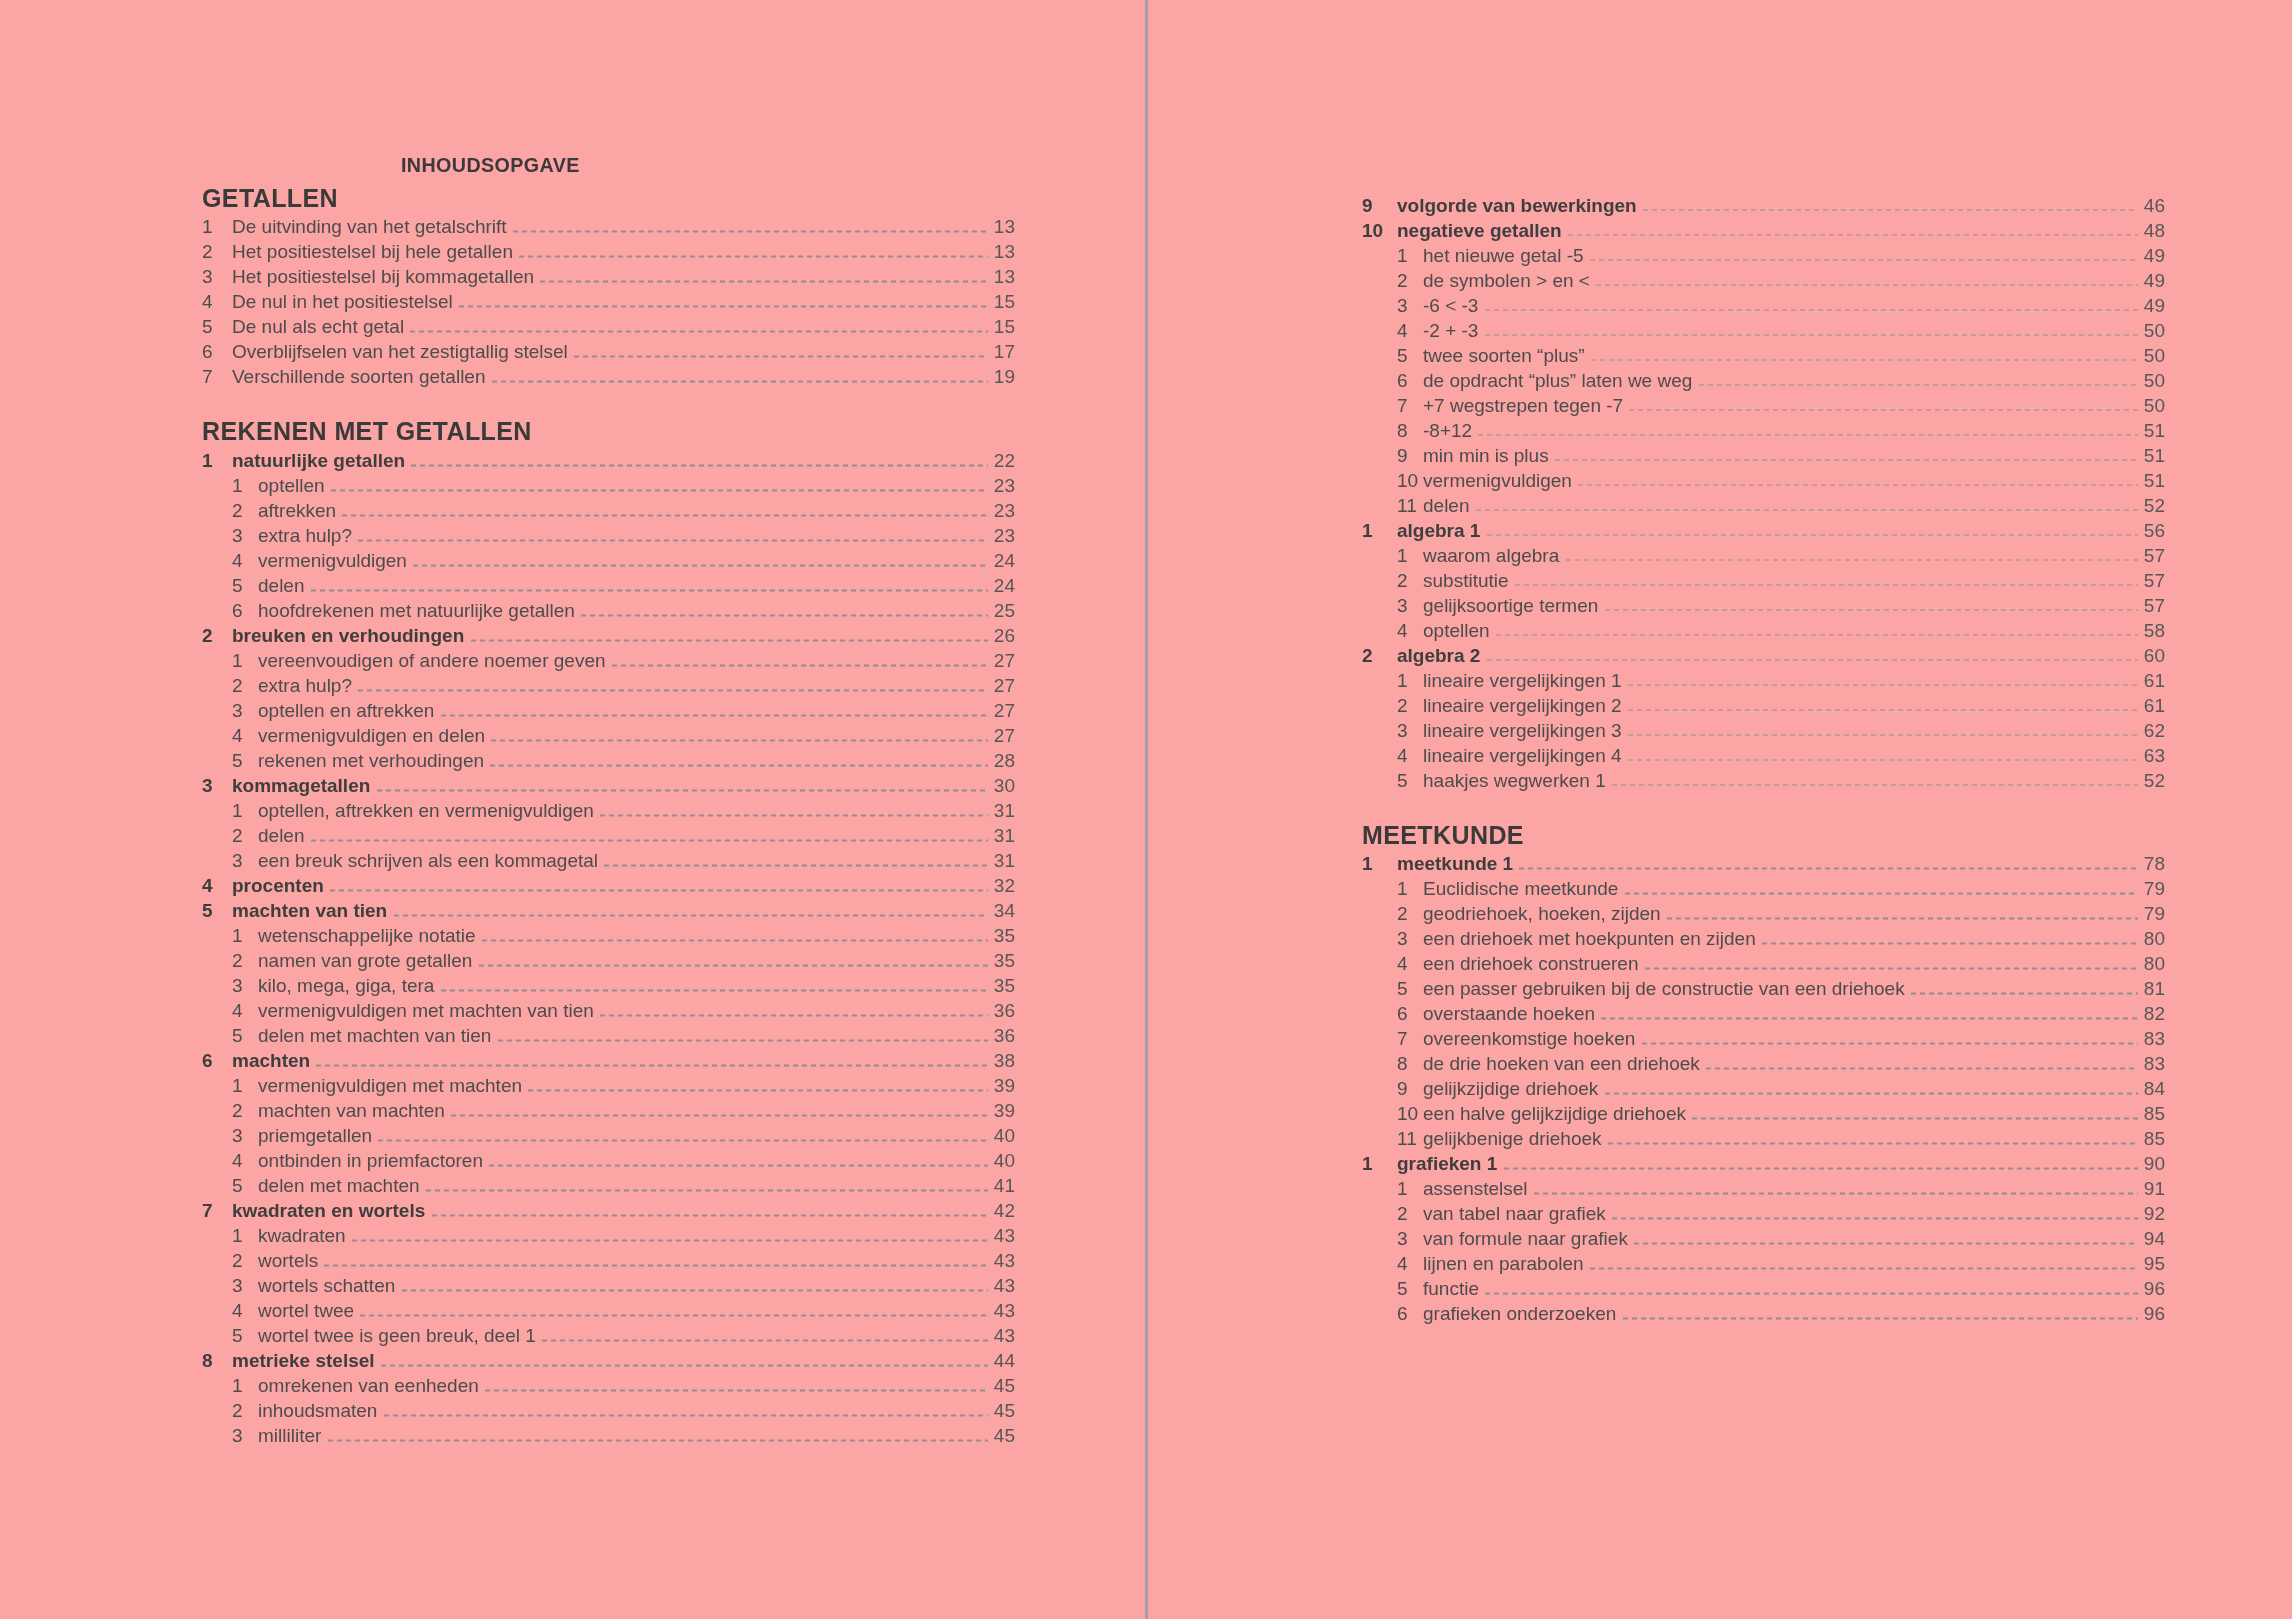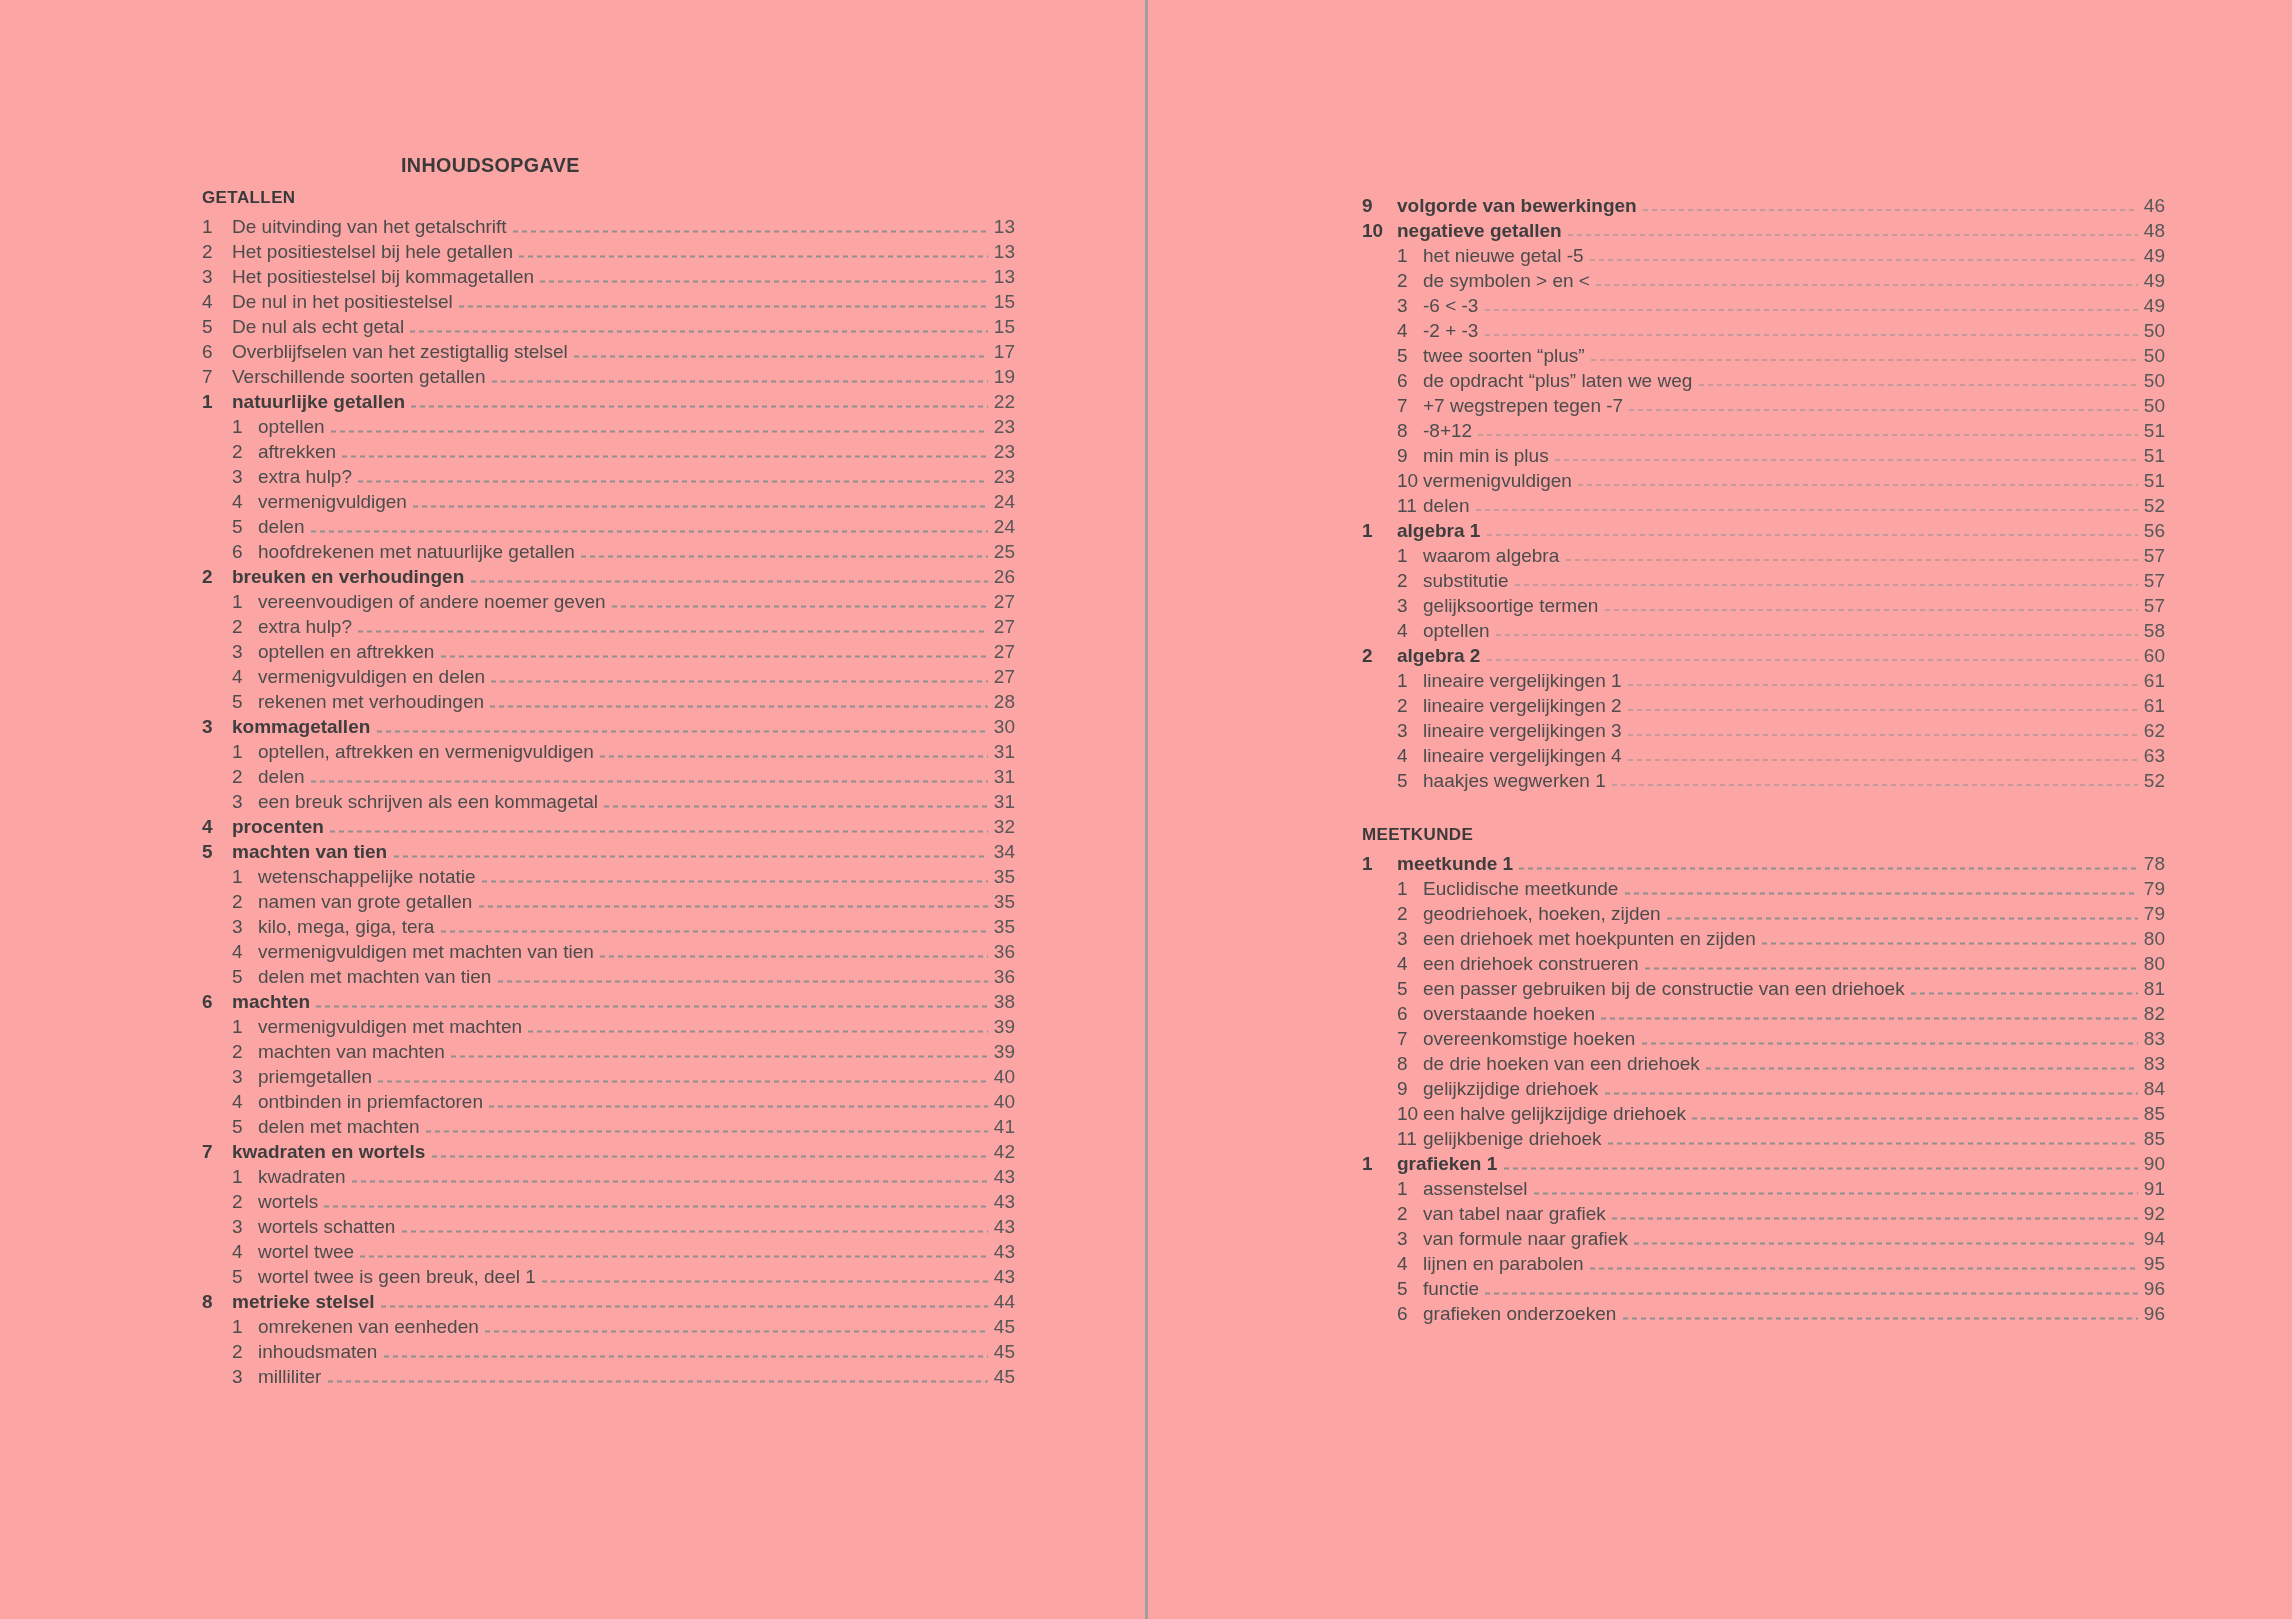--- a/index.html
+++ b/index.html
@@ -24,21 +24,21 @@
 
   .doc-title {
     height:27px; line-height:27px;
     margin:0 0 3.6px 199px;
     font-size:19.7px; font-weight:bold;
     color:#3a3a3a; letter-spacing:0.4px;
   }
   .section-heading {
     height:30px; line-height:30px;
     margin-top:27px; margin-bottom:1.8px;
-    font-size:17px; font-weight:bold;
+    font-size:25px; font-weight:bold;
     color:#3a3a3a; letter-spacing:0.4px;
   }
   .sections > .section:first-child > .section-heading { margin-top:3.6px; }
 
   .row {
     display:flex; align-items:center;
     height:25px;
     font-size:19px; color:#4c4c4c;
     white-space:nowrap;
   }
@@ -108,20 +108,21 @@
             <span class="page-num">17</span>
           </div>
           <div class="row">
             <span class="c1">7</span>
             <span class="label">Verschillende soorten getallen</span>
             <span class="leader"></span>
             <span class="page-num">19</span>
           </div>
         </div>
         <div class="section">
+          <div class="section-heading">REKENEN MET GETALLEN</div>
           <div class="row bold">
             <span class="c1">1</span>
             <span class="label">natuurlijke getallen</span>
             <span class="leader"></span>
             <span class="page-num">22</span>
           </div>
           <div class="row l2">
             <span class="c1"></span>
             <span class="c2">1</span>
             <span class="label">optellen</span>

